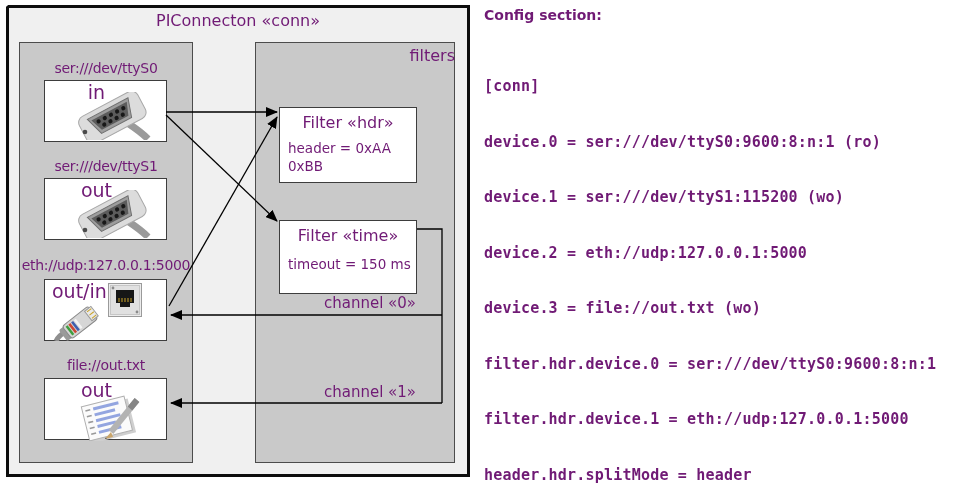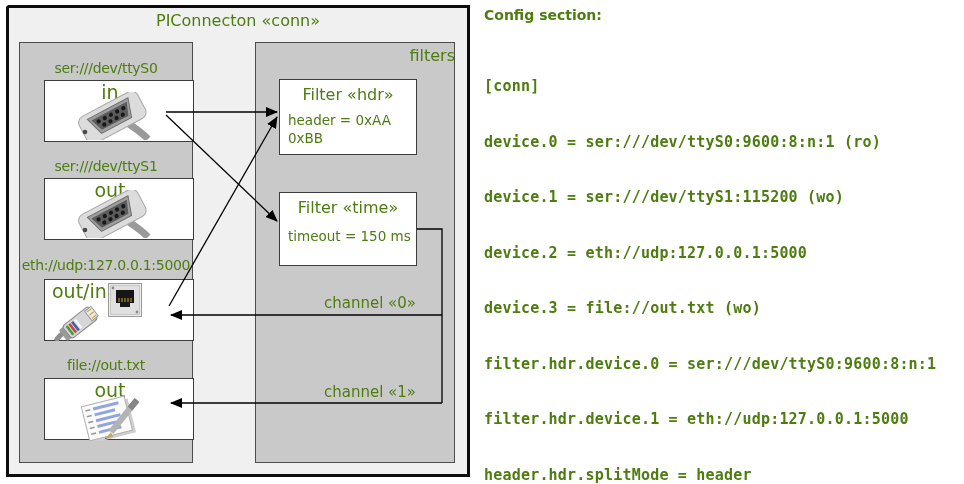--- a/index.html
+++ b/index.html
@@ -1,36 +1,36 @@
 <!DOCTYPE html>
 <html><head>
 <meta charset="utf-8">
 <style>
   html,body{margin:0;padding:0;background:#ffffff;}
   .stage{position:relative;width:964px;height:484px;background:#ffffff;
-         font-family:"DejaVu Sans",sans-serif;color:#4d7c0f;overflow:hidden;border-radius:22px;}
+         font-family:"DejaVu Sans",sans-serif;color:#701a75;overflow:hidden;border-radius:22px;}
   .abs{position:absolute;}
 
   
   .outer{left:6px;top:5px;width:464px;height:472px;border:3px solid #0d0d0d;
          background:#f0f0f0;box-sizing:border-box;}
   .diagram-title{left:6px;top:11px;width:464px;text-align:center;font-size:16px;}
 
   .panel{position:absolute;background:#c9c9c9;border:1px solid #4c4c4c;box-sizing:border-box;}
   .devices-panel{left:19px;top:42px;width:174px;height:421px;}
   .filters-panel{left:255px;top:42px;width:200px;height:421px;}
   .filters-title{left:255px;top:46px;width:200px;text-align:right;font-size:16px;}
 
   .dev-url{left:19px;width:174px;text-align:center;font-size:14px;letter-spacing:-0.3px;white-space:nowrap;}
-  .dev-box{left:44px;width:150px;height:62px;background:#ffffff;border:1px solid #3d3d3d;box-sizing:border-box;}
+  .dev-box{left:44px;width:123px;height:62px;background:#ffffff;border:1px solid #3d3d3d;box-sizing:border-box;}
   .dev-mode{position:absolute;top:0px;left:0;right:18px;text-align:center;font-size:19px;line-height:22px;}
   .dev-mode.leftalign{left:7px;right:auto;text-align:left;}
   .dev-icon{position:absolute;}
 
-  .filter-box{left:279px;width:138px;background:#ffffff;border:1px solid #3d3d3d;box-sizing:border-box;}
+  .filter-box{left:279px;width:138px;background:#ffffff;border:1px solid #3d3d3d;box-sizing:border-box;margin-top:28px;}
   .filter-title{margin-top:5px;text-align:center;font-size:16px;}
   .filter-props{margin:7px 0 0 8px;font-size:13.5px;line-height:18px;}
 
   .chan-label{left:255px;width:161px;text-align:right;font-size:15px;white-space:nowrap;}
 
   .arrows{left:0;top:0;width:964px;height:484px;pointer-events:none;}
 
   
   .config-heading{left:484px;top:7px;font-size:14px;font-weight:700;
                   font-family:"DejaVu Sans",sans-serif;}

